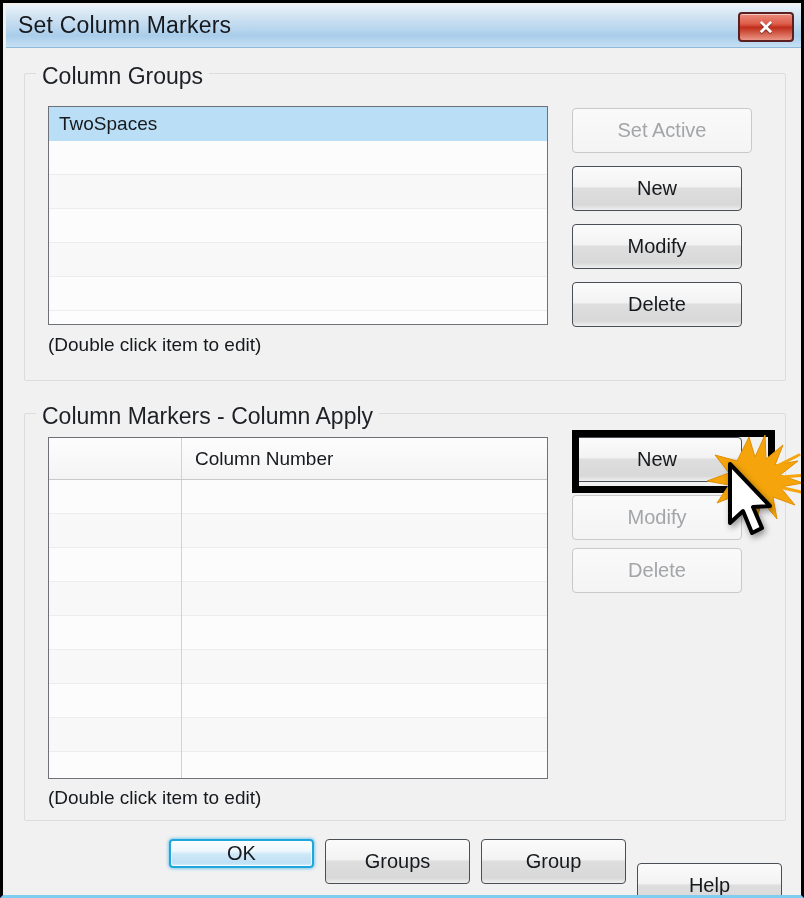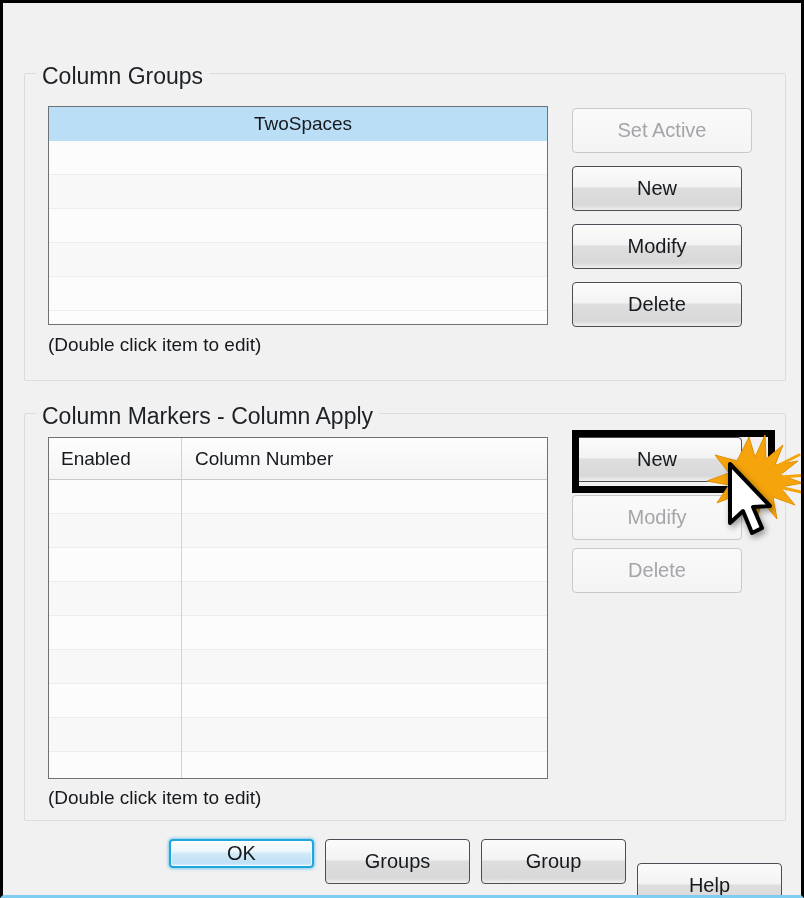--- a/index.html
+++ b/index.html
@@ -120,21 +120,20 @@
   .lb-row.selected {
     background: #b9def5;
     border-bottom: 1px solid #b9def5;
   }
   .lb-row .cell-text {
     font-size: 19px;
     color: #16191d;
     padding-left: 10px;
     line-height: 34px;
     white-space: nowrap;
-    text-align: center;
   }
 
   
   .grid-header {
     position: relative;
     height: 42px;
     background: linear-gradient(to bottom, #fdfdfd 0%, #f4f4f4 100%);
     border-bottom: 1px solid #c8c8c8;
     box-sizing: border-box;
   }
@@ -212,20 +211,26 @@
     position: absolute;
     pointer-events: none;
     filter: drop-shadow(2px 3px 3px rgba(0,0,0,.4));
   }
 </style>
 </head>
 <body>
 
 <div id="dialog">
 
+  <div id="titlebar">
+    <div id="title-text">Set Column Markers</div>
+    <div id="close-btn">
+      <span class="x-glyph">✕</span>
+    </div>
+  </div>
 
   <div id="client">
 
     <div class="groupbox" style="left:18px; top:24px; width:762px; height:308px;"></div>
     <div class="group-legend" style="left:30px; top:14px;">Column Groups</div>
 
     <div class="listbox" style="left:42px; top:57px; width:500px; height:219px;">
       <div class="lb-row selected">
         <div class="cell-text">TwoSpaces</div>
       </div>
@@ -249,21 +254,20 @@
     </div>
     <div class="btn enabled" style="left:566px; top:233px; width:170px; height:45px;">
       <span>Delete</span>
     </div>
 
     <div class="groupbox" style="left:18px; top:364px; width:762px; height:408px;"></div>
     <div class="group-legend" style="left:30px; top:354px;">Column Markers - Column Apply</div>
 
     <div class="listbox" style="left:42px; top:388px; width:500px; height:342px;">
       <div class="grid-header">
-        <div class="hcell" style="left:12px;">Enabled</div>
         <div class="grid-vline" style="left:132px;"></div>
         <div class="hcell" style="left:146px;">Column Number</div>
       </div>
       <div style="position:relative; height:299px;">
         <div class="grid-vline" style="left:132px; top:0; height:299px;"></div>
         <div class="lb-row"></div>
         <div class="lb-row alt"></div>
         <div class="lb-row"></div>
         <div class="lb-row alt"></div>
         <div class="lb-row"></div>

